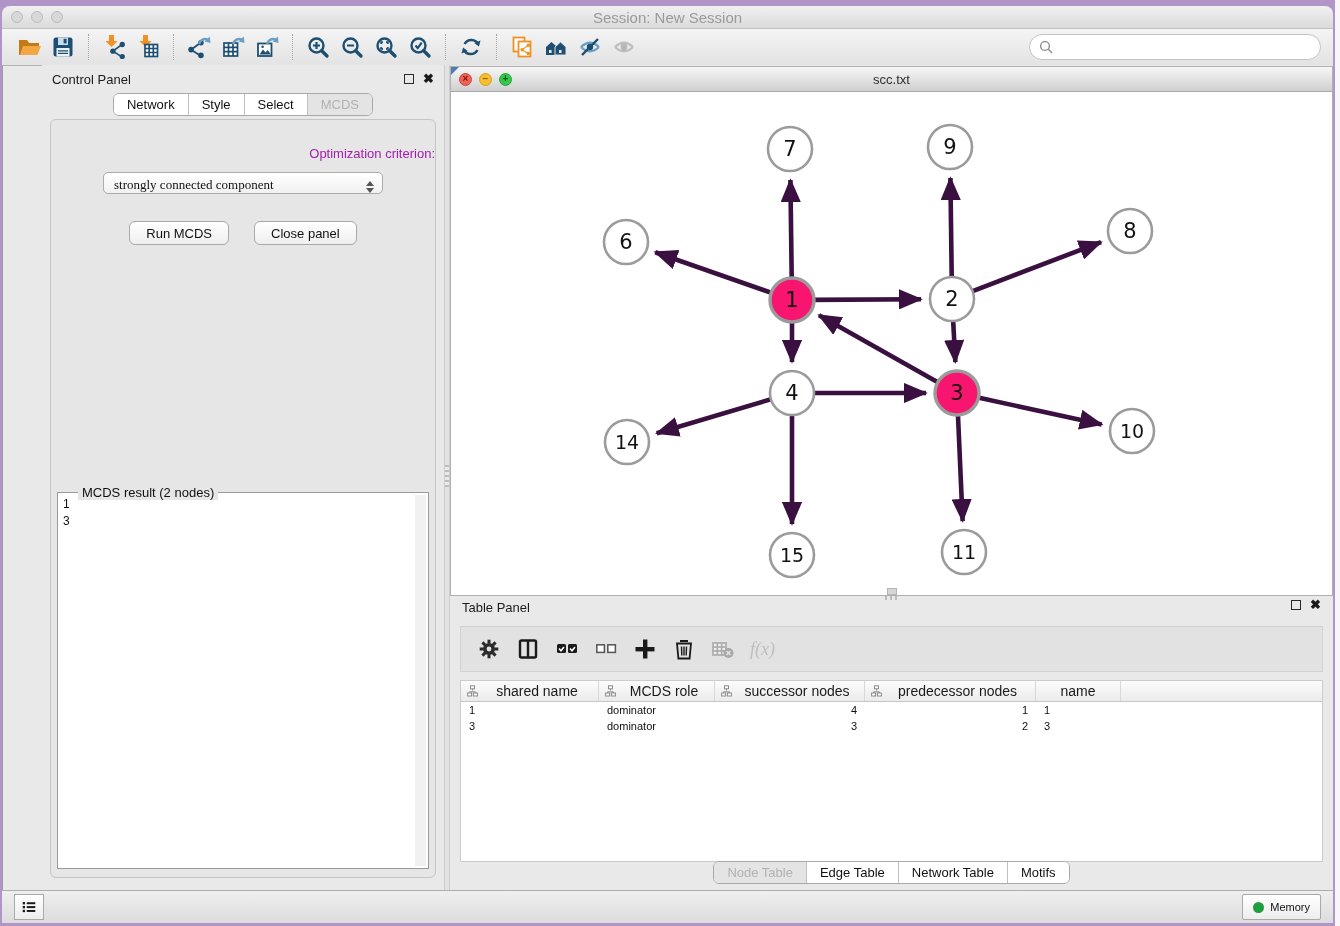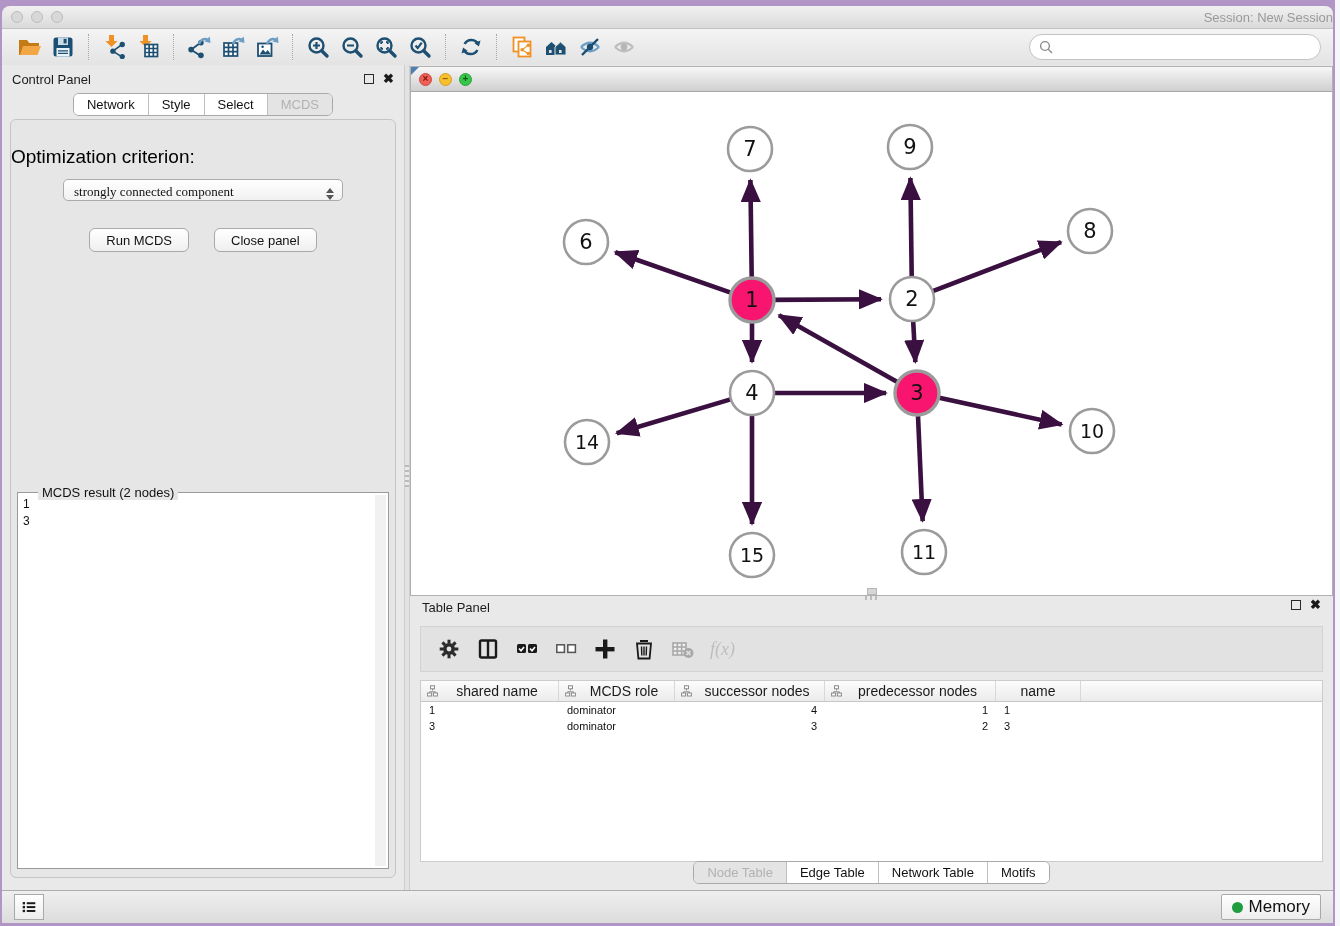--- a/index.html
+++ b/index.html
@@ -13,50 +13,50 @@
   .app{
     position:absolute;left:2px;top:6px;width:1331px;height:917px;
     background:#e9e9e9;border-radius:8px 8px 0 0;overflow:hidden;
     box-shadow:0 0 0 1px #9d9d9d inset;
   }
   
   .titlebar{height:22px;background:linear-gradient(#f1f1f1,#dadada);border-bottom:1px solid #c2c2c2;
     position:relative;display:flex;align-items:center;}
   .traffic{display:flex;gap:8px;margin-left:9px;}
   .tl{width:12px;height:12px;border-radius:50%;background:#d8d8d8;border:1px solid #bcbcbc;box-sizing:border-box;}
-  .titlebar .title{position:absolute;left:0;right:0;text-align:right;color:#9a9a9a;font-size:13px;}
+  .titlebar .title{position:absolute;left:0;right:0;text-align:center;color:#9a9a9a;font-size:15px;}
   
   .toolbar{height:36px;background:linear-gradient(#f4f4f4,#e3e3e3);border-bottom:1px solid #b2b2b2;
     display:flex;align-items:center;padding:0 12px 0 10px;}
   .tb-icons{display:flex;align-items:center;height:100%;}
   .tb-btn{width:34px;height:30px;display:flex;align-items:center;justify-content:center;cursor:default;}
   .tb-btn svg{display:block;}
   .tb-sep{width:0;height:26px;border-left:1px dotted #a8a8a8;margin:0 8px;}
   .tb-btn.disabled{opacity:.55;}
   .searchbox{margin-left:auto;width:292px;height:26px;background:#fff;border:1px solid #c3c3c3;
     border-radius:13px;display:flex;align-items:center;padding:0 9px;box-sizing:border-box;}
   .searchbox input{border:none;outline:none;flex:1;font-size:13px;background:transparent;margin-left:6px;
     font-family:"Liberation Sans",sans-serif;}
   
-  .content{position:absolute;top:59px;left:0;right:0;bottom:33px;display:flex;}
+  .content{position:absolute;top:59px;left:0;right:0;bottom:33px;display:flex;padding-left:40px;}
   
   .cpanel{width:402px;background:#e9e9e9;position:relative;flex:none;}
   .cp-header{height:28px;display:flex;align-items:center;padding:0 10px;}
   .cp-title{font-size:13px;color:#1c1c1c;}
   .win-btns{margin-left:auto;display:flex;align-items:center;gap:9px;}
   .float-ico{width:10px;height:10px;border:1.6px solid #2a2a2a;box-sizing:border-box;}
   .close-ico{font-size:13px;font-weight:bold;color:#1a1a1a;line-height:10px;}
   .seg-tabs{display:flex;justify-content:center;}
   .seg{display:inline-flex;border:1px solid #a9a9a9;border-radius:6px;overflow:hidden;background:#fff;}
   .seg .tab{padding:3px 13px;font-size:13px;color:#111;background:#fff;border-left:1px solid #bfbfbf;cursor:default;}
   .seg .tab:first-child{border-left:none;}
   .seg .tab.sel{background:#e4e4e4;color:#b2b2b2;}
   .cp-body{position:absolute;left:8px;right:8px;top:54px;bottom:12px;background:#e6e6e6;
     border:1px solid #c5c5c5;border-radius:6px;}
-  .opt-label{text-align:left;font-size:19px;color:#000000;margin-top:26px;}
+  .opt-label{text-align:right;font-size:13px;color:#a21caf;margin-top:26px;}
   .dropdown{margin:11px auto 0;width:280px;height:22px;border:1px solid #ababab;border-radius:5px;
     background:linear-gradient(#ffffff,#f1f1f1);display:flex;align-items:flex-end;padding:0 6px 0 10px;box-sizing:border-box;font-family:Liberation Serif, serif;}
   .dropdown .val{font-size:13px;color:#111;flex:1;}
   .stepper{display:flex;flex-direction:column;gap:2px;margin-right:2px;}
   .stepper i{width:0;height:0;border-left:4px solid transparent;border-right:4px solid transparent;display:block;}
   .stepper .up{border-bottom:5px solid #555;}
   .stepper .dn{border-top:5px solid #555;}
   .btn-row{display:flex;justify-content:center;gap:25px;margin-top:27px;}
   .push-btn{height:22px;padding:0 16px;border:1px solid #a9a9a9;border-radius:6px;font-size:13px;color:#111;
     background:linear-gradient(#ffffff,#efefef);display:flex;align-items:center;cursor:default;}
@@ -107,21 +107,21 @@
   .trow{display:flex;height:16px;align-items:center;}
   .td{box-sizing:border-box;padding:0 8px;color:#111;overflow:hidden;white-space:nowrap;}
   .td.num{text-align:right;}
   .tp-tabs{position:absolute;left:0;right:0;bottom:6px;display:flex;justify-content:center;}
   
   .statusbar{position:absolute;left:0;right:0;bottom:0;height:33px;background:linear-gradient(#efefef,#dcdcdc);
     border-top:1px solid #adadad;display:flex;align-items:center;padding:0 12px;box-sizing:border-box;}
   .sb-btn{width:28px;height:24px;background:linear-gradient(#fff,#ededed);border:1px solid #a9a9a9;
     display:flex;align-items:center;justify-content:center;}
   .mem-btn{margin-left:auto;height:24px;padding:0 10px;background:linear-gradient(#fff,#ededed);
-    border:1px solid #a9a9a9;border-radius:2px;display:flex;align-items:center;gap:6px;font-size:17px;color:#111;}
+    border:1px solid #a9a9a9;border-radius:2px;display:flex;align-items:center;gap:6px;font-size:11px;color:#111;}
   .mem-dot{width:11px;height:11px;border-radius:50%;}
 </style>
 </head>
 <body>
 
 <div class="white-sliver"></div>
 
 <div class="app">
 
   <div class="titlebar">
@@ -353,20 +353,21 @@
 
     <div class="right-col">
 
       <div class="netwin">
         <div class="nw-title">
           <div class="traffic" style="margin-left:8px;gap:7px;">
             <span class="tl2 red">×</span>
             <span class="tl2 yellow">−</span>
             <span class="tl2 green">+</span>
           </div>
+          <span class="title">scc.txt</span>
         </div>
         <div class="canvas">
           <svg id="graph" width="922" height="504" viewBox="0 0 922 504">
               <defs>
                 <marker id="arrow" markerUnits="strokeWidth" markerWidth="5.4" markerHeight="4.4" refX="4.8" refY="2.2" orient="auto">
                   <path d="M0 0L5.2 2.2L0 4.4z" fill="#3a1040"></path>
                 </marker>
               </defs>
               <line x1="340.7616103135154" y1="190.00157867041173" x2="339.41056001561236" y2="87.99728117873535" stroke="#3a1040" stroke-width="4.6" marker-end="url(#arrow)"></line>
               <line x1="324.0073602418329" y1="202.06281261461632" x2="204.2651018057322" y2="160.22515605260523" stroke="#3a1040" stroke-width="4.6" marker-end="url(#arrow)"></line>

